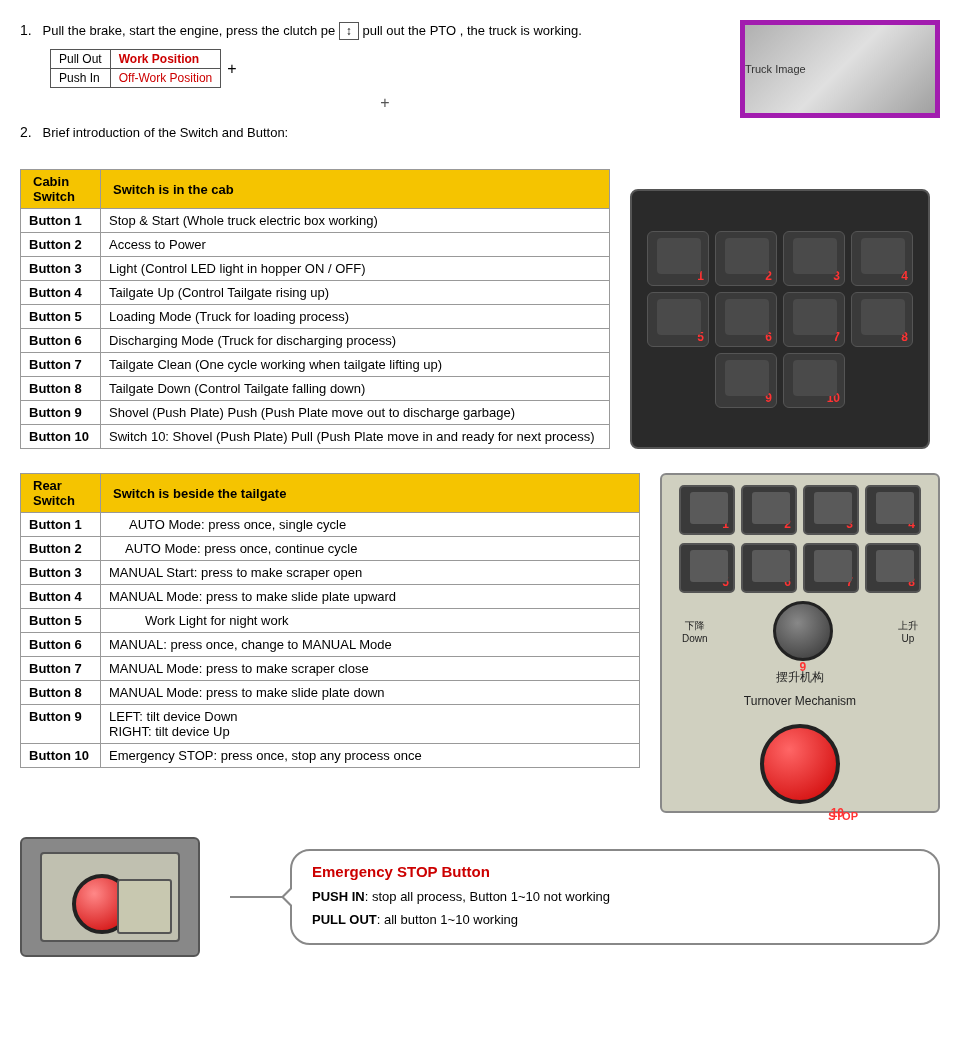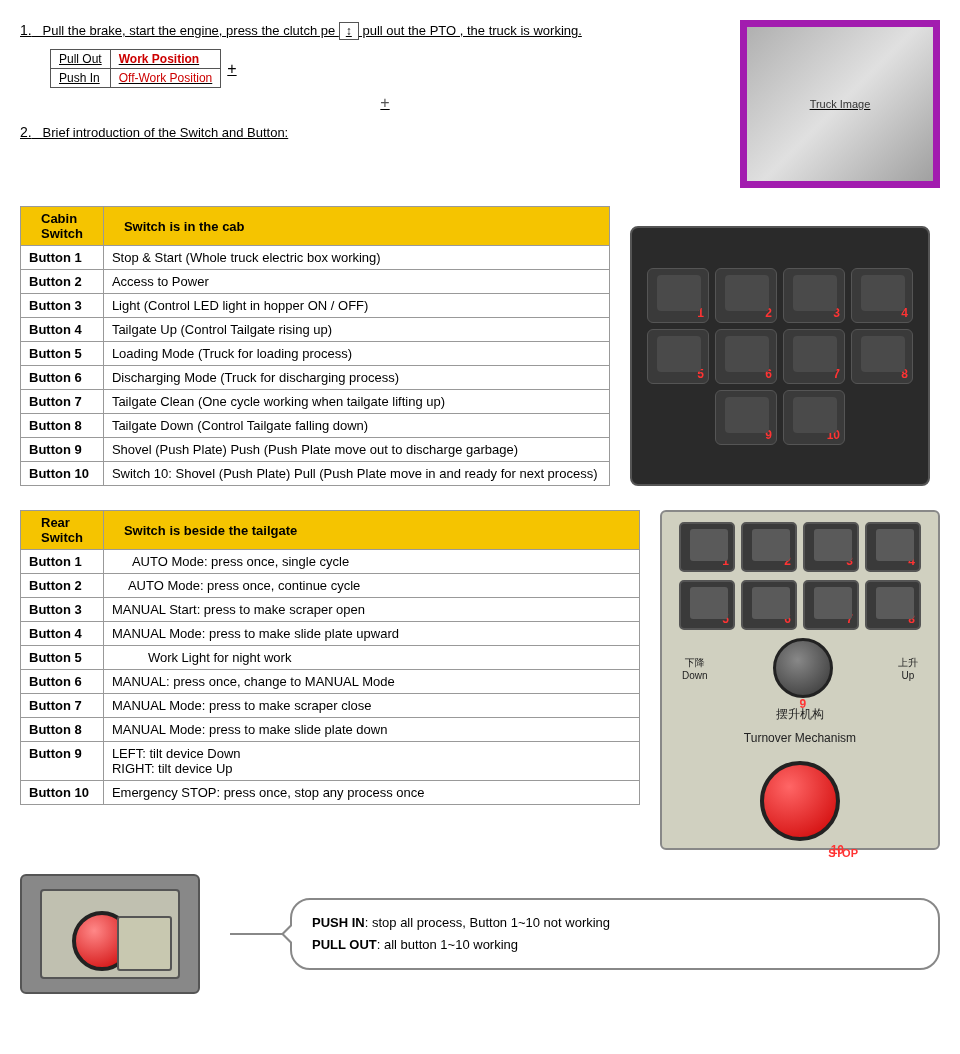--- a/index.html
+++ b/index.html
@@ -10,21 +10,20 @@
       color: #000;
       width: 960px;
       min-height: 1054px;
       padding: 20px 20px 20px 20px;
     }
 
     .intro-section {
       display: flex;
       gap: 20px;
       margin-bottom: 18px;
-      text-decoration: underline;
     }
     .intro-text {
       flex: 1;
     }
     .intro-text p {
       margin-bottom: 8px;
       line-height: 1.5;
     }
     .pto-table {
       border-collapse: collapse;
@@ -33,26 +32,25 @@
     }
     .pto-table td {
       border: 1px solid #555;
       padding: 2px 8px;
     }
     .pto-work { color: #cc0000; font-weight: bold; }
     .pto-offwork { color: #cc0000; }
 
     .truck-image-placeholder {
       width: 200px;
-      height: 168px;
+      height: 98px;
       background: #ccc;
-      border: 7px solid #a21caf;
+      border: 5px solid #a21caf;
       display: flex;
       align-items: center;
-      justify-content: center;
       font-size: 11px;
       color: #555;
       flex-shrink: 0;
       position: relative;
       overflow: hidden;
     }
     .truck-image-placeholder::before {
       content: '';
       position: absolute;
       width: 100%;
@@ -76,21 +74,21 @@
       position: relative;
     }
 
     table.switch-table {
       border-collapse: collapse;
       width: 100%;
     }
     table.switch-table th {
       background: #f5c400;
       border: 1px solid #999;
-      padding: 4px 20px;
+      padding: 4px 12px;
       text-align: left;
       font-weight: bold;
     }
     table.switch-table td {
       border: 1px solid #999;
       padding: 4px 8px;
       vertical-align: top;
     }
     table.switch-table td:first-child {
       font-weight: bold;
@@ -572,20 +570,21 @@
   <div class="estop-image">
     <div style="width:140px;height:90px;background:#c0c0b0;border:2px solid #555;border-radius:4px;position:relative;display:flex;align-items:center;justify-content:center;">
       <div class="estop-red-btn"></div>
       <div style="position:absolute;right:6px;bottom:6px;width:55px;height:55px;background:#c8c8b0;border:2px solid #555;border-radius:3px;"></div>
     </div>
   </div>
 
   <div style="display:flex;align-items:center;flex:1;">
     <div style="width:60px;height:2px;background:#888;"></div>
     <div class="estop-callout">
+      <div class="estop-title">Emergency  STOP Button</div>
       <div class="estop-line">
         <strong>PUSH IN</strong><span>: stop all process, Button 1~10 not working</span>
       </div>
       <div class="estop-line">
         <strong>PULL OUT</strong><span>: all button 1~10 working</span>
       </div>
     </div>
   </div>
 </div>
 

